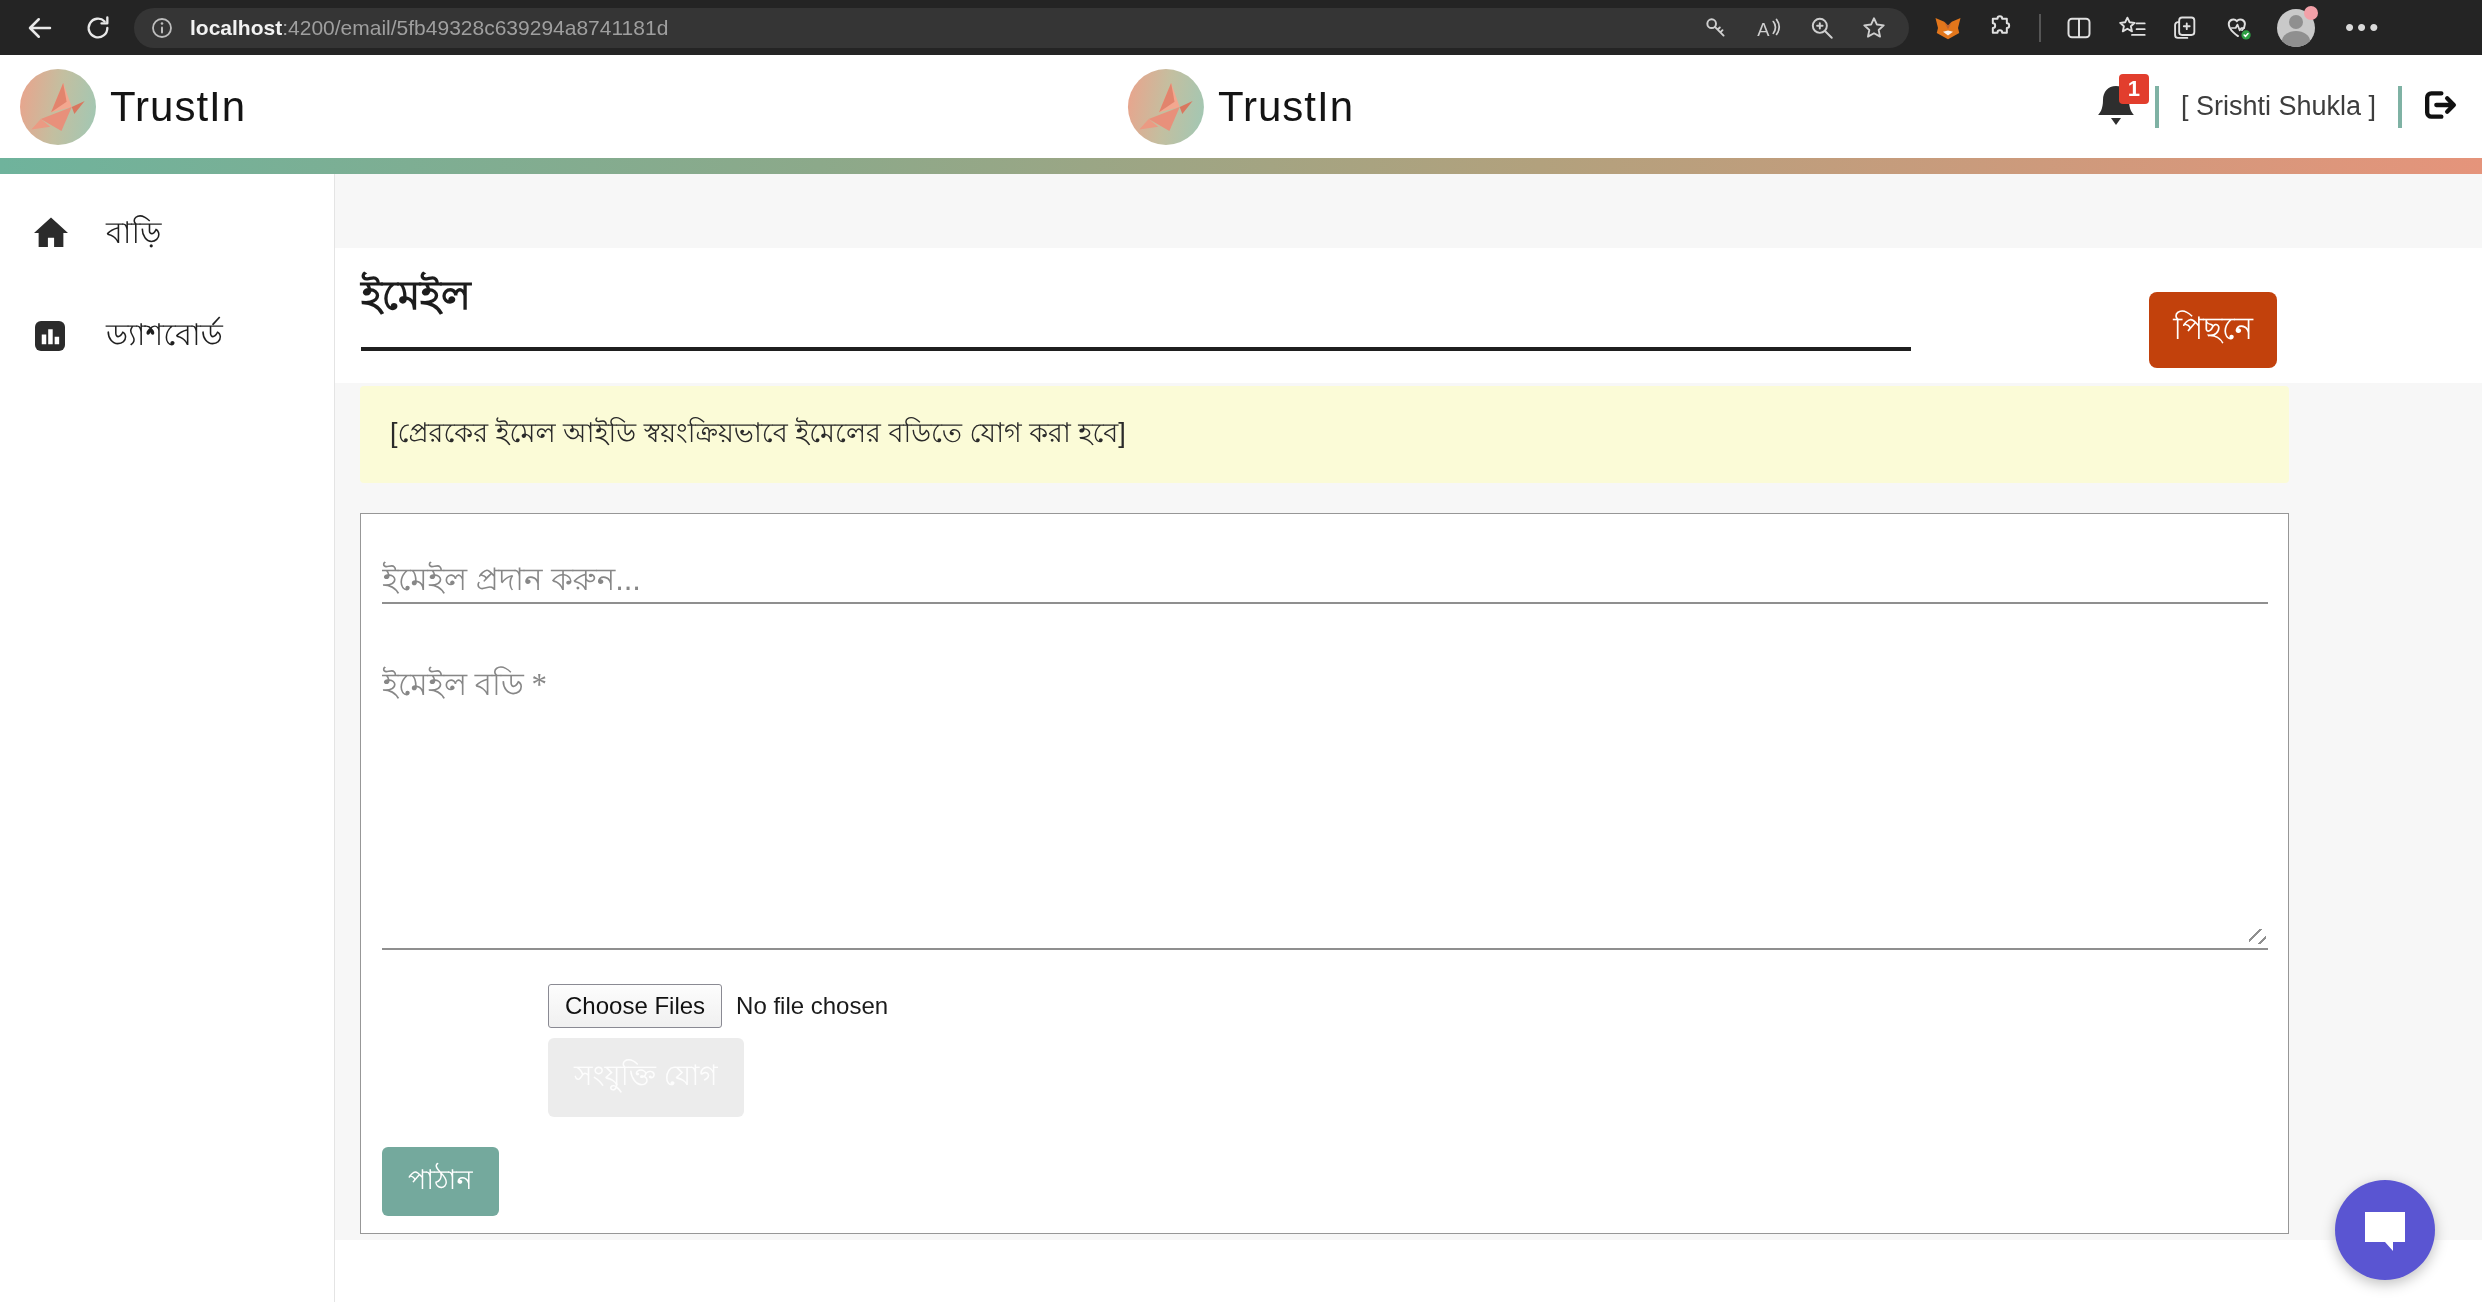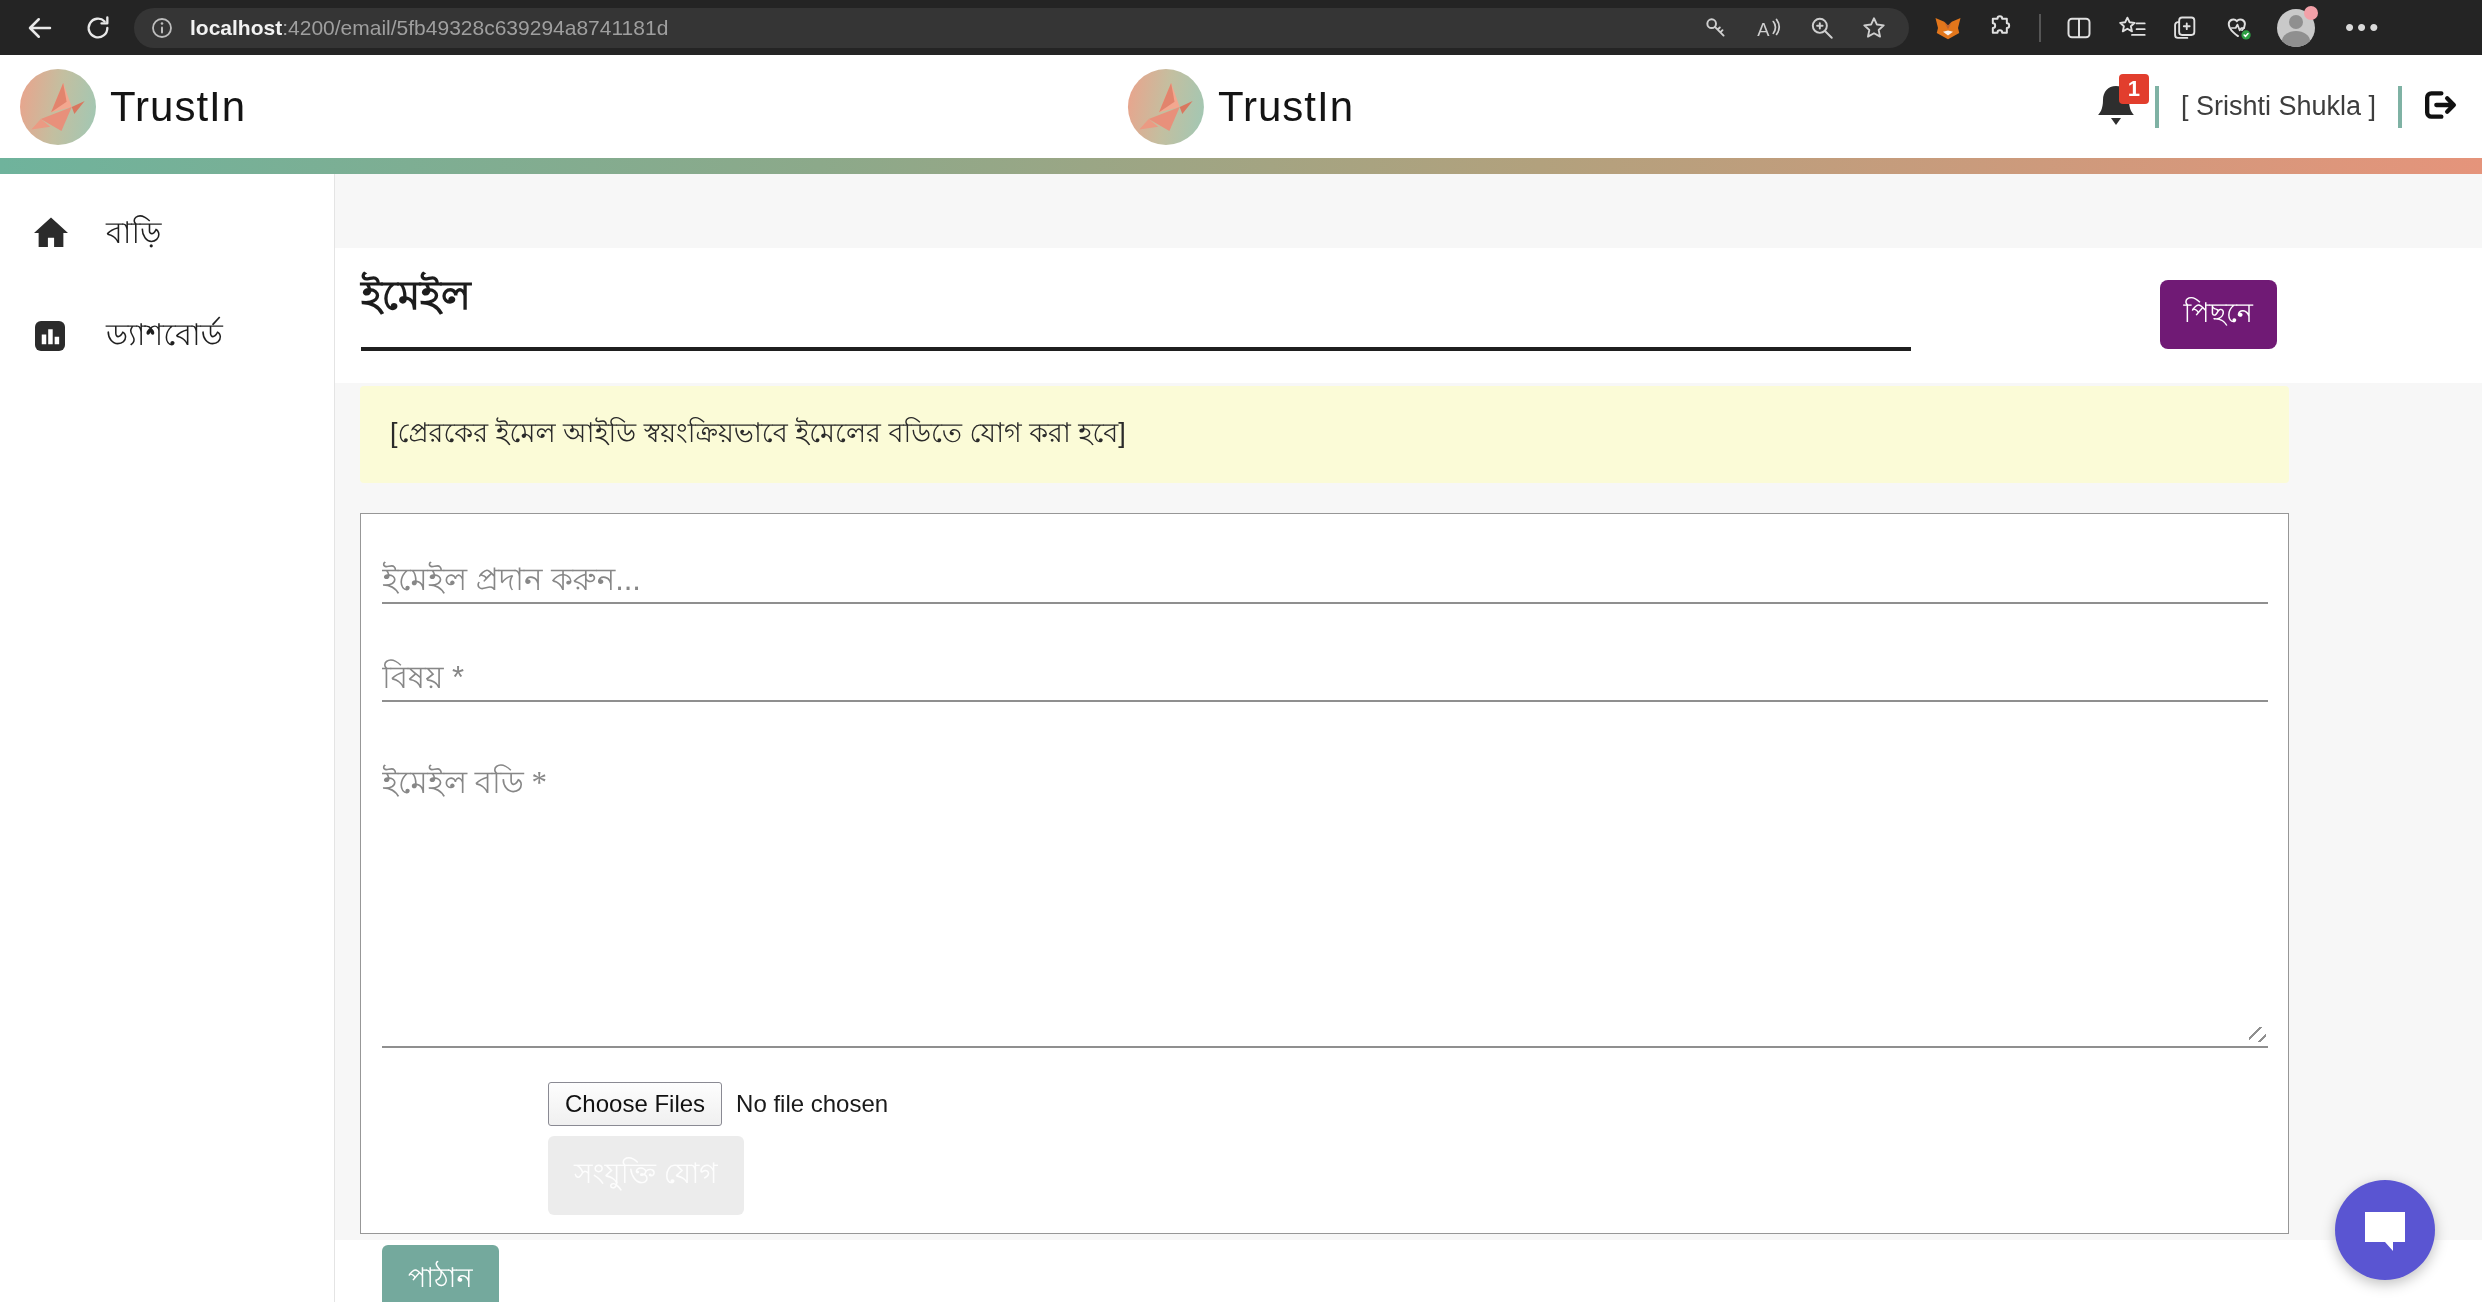--- a/index.html
+++ b/index.html
@@ -40,21 +40,21 @@
   
   .bodyrow { display:flex; height:1128px; }
   .sidebar { width:335px; background:#ffffff; border-right:1px solid #e4e4e4; padding-top:40px; flex-shrink:0; }
   .sideitem { display:flex; align-items:flex-start; gap:34px; padding:0 0 0 32px; margin-bottom:62px; cursor:pointer; }
   .sideitem .icon { width:40px; flex-shrink:0; padding-top:2px; }
   .sideitem .label { font-size:30px; color:#1f1f1f; line-height:1.25; max-width:215px; }
 
   .main { flex:1; background:#f7f7f7; height:1066px; position:relative; }
   .titleband { margin-top:74px; background:#ffffff; height:135px; position:relative; padding:16px 0 0 26px; }
   .pagetitle { display:inline-block; font-size:40px; font-weight:700; color:#1c1c1c; width:1550px; padding-bottom:16px; border-bottom:4px solid #1f1f1f; }
-  .backbtn { position:absolute; top:32px; right:205px; background:#701a75; color:#ffffff; font-size:27px; border:none; border-radius:8px; padding:12px 24px; cursor:pointer; font-family:inherit; }
+  .backbtn { position:absolute; top:44px; right:205px; background:#c2410c; color:#ffffff; font-size:31px; border:none; border-radius:8px; padding:12px 24px; cursor:pointer; font-family:inherit; }
 
   .notice { margin:3px 0 0 25px; width:1929px; background:#fbfbd7; border-radius:4px; padding:26px 30px; font-size:27px; color:#2a2a2a; }
 
   .formcard { margin:30px 0 0 25px; width:1929px; height:721px; background:#ffffff; border:1px solid #979797; padding:0 20px 0 21px; position:relative; }
   .fld { display:block; width:100%; background:transparent; border:none; border-bottom:2px solid #8f8f8f; font-size:31px; color:#222; font-family:inherit; outline:none; }
   .fld::placeholder { color:#878787; opacity:1; }
   input.fld { height:46px; }
   .fld-email { margin-top:44px; }
   .fld-subject { margin-top:52px; }
   .ta-wrap { position:relative; margin-top:46px;font-family:Liberation Serif, serif; }
@@ -218,21 +218,20 @@
   <div class="main">
     <div class="titleband">
       <div class="pagetitle">ইমেইল</div>
       <button class="backbtn">পিছনে</button>
     </div>
 
     <div class="notice">[প্রেরকের ইমেল আইডি স্বয়ংক্রিয়ভাবে ইমেলের বডিতে যোগ করা হবে]</div>
 
     <div class="formcard">
       <input class="fld fld-email" type="text" placeholder="ইমেইল প্রদান করুন..." style="">
-      <input class="fld fld-subject" type="text" placeholder="বিষয় *" style="">
       <div class="ta-wrap">
         <textarea class="fld" placeholder="ইমেইল বডি *" style=""></textarea>
         <span class="grip"></span>
       </div>
       <div class="filerow">
         <button class="choosebtn">Choose Files</button>
         <span class="nofile">No file chosen</span>
       </div>
       <button class="attachbtn" disabled="">সংযুক্তি যোগ</button>
       <button class="sendbtn">পাঠান</button>

